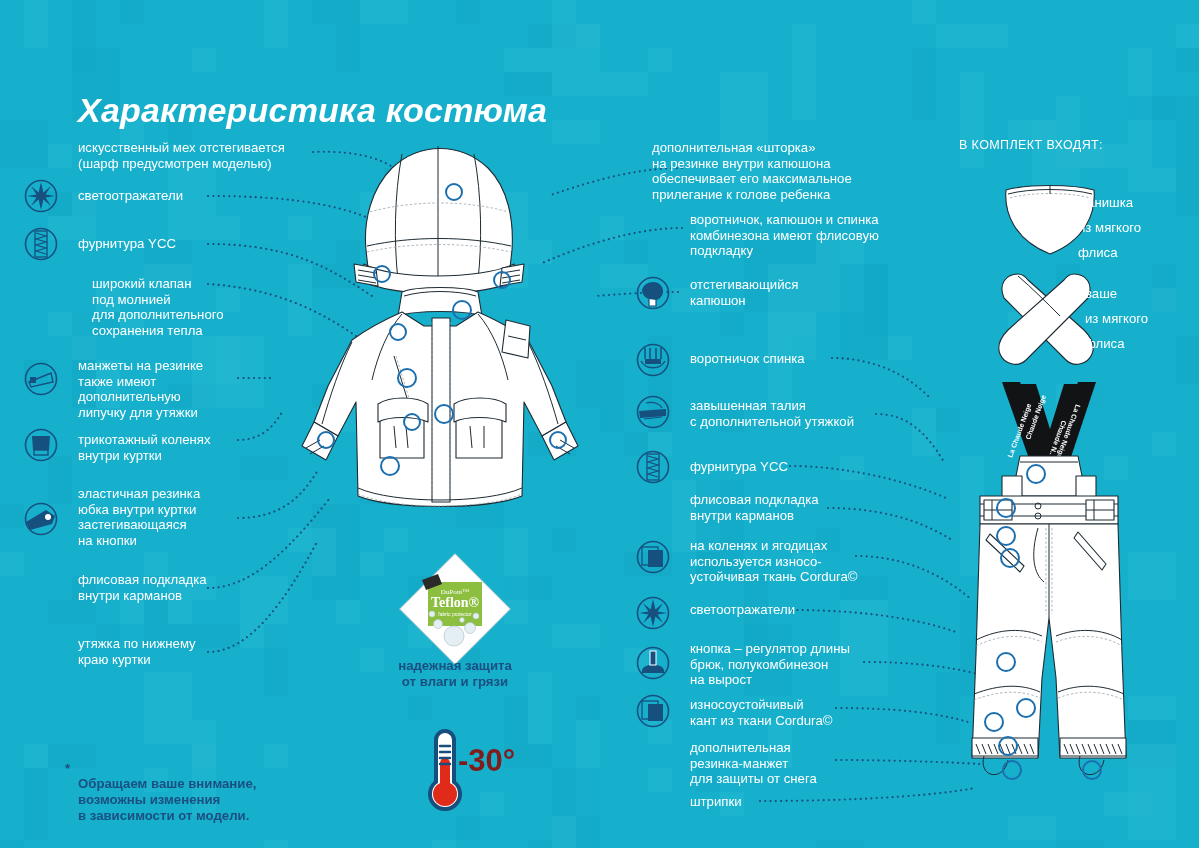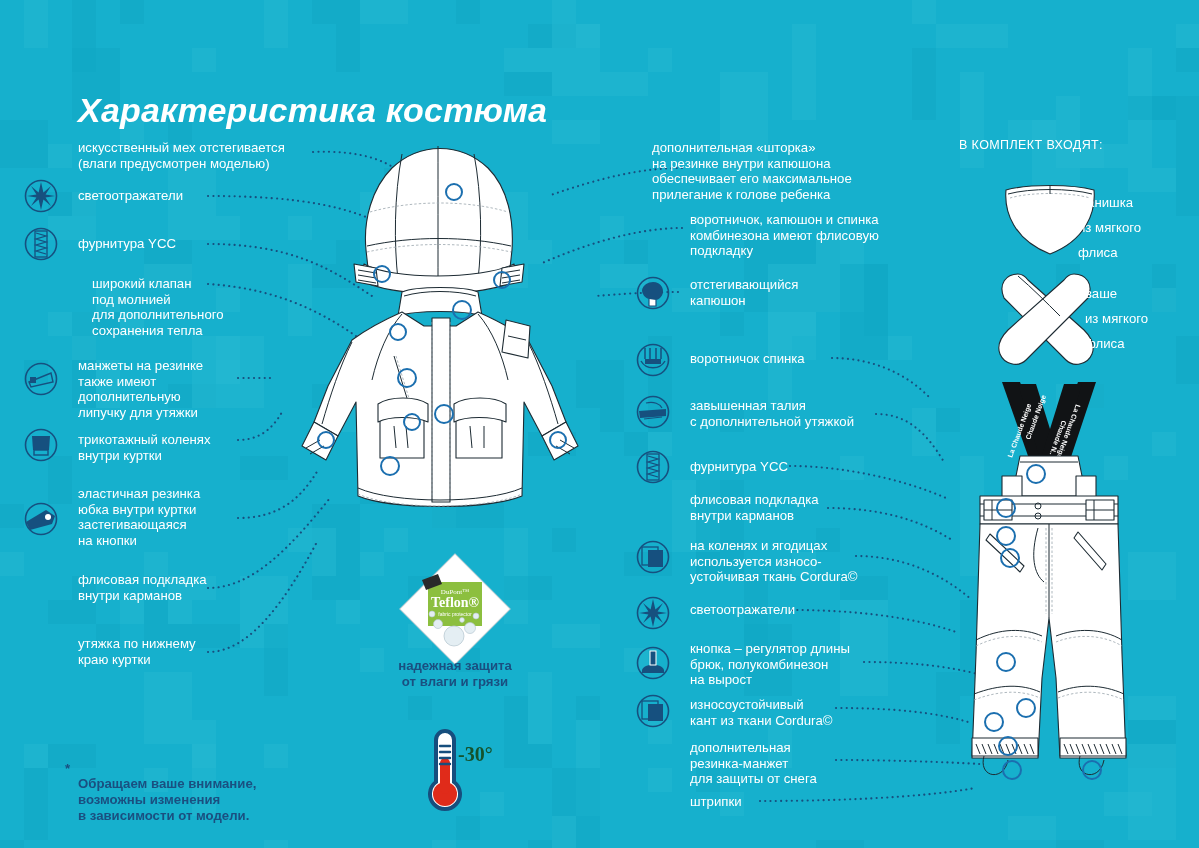--- a/index.html
+++ b/index.html
@@ -33,23 +33,22 @@
     position:absolute;left:78px;top:760px;color:#1a4f80;
     font-size:13.2px;line-height:16px;white-space:pre-line;font-weight:bold;
   }
   .note .star{position:absolute;left:-13px;top:1px;}
 
   .teflon-cap{
     position:absolute;color:#1a4f80;font-size:13.2px;line-height:16px;
     text-align:center;font-weight:bold;white-space:pre-line;
   }
   .temp-label{
-    position:absolute;color:#14532d;font-size:20px;font-weight:bold;
+    position:absolute;color:#7f1d1d;font-size:31px;font-weight:bold;
     white-space:nowrap;
-    font-family:Liberation Serif, serif;
   }
 
   
   .ico{position:absolute;width:34px;height:34px;}
   .ico svg{display:block;width:34px;height:34px;}
 
   
   .layer{position:absolute;left:0;top:0;width:1199px;height:848px;pointer-events:none;}
   .layer.art{pointer-events:none;}
 </style>
@@ -470,21 +469,21 @@
       <circle cx="29" cy="58" r="12" fill="#e02b1a"></circle>
       <rect x="24" y="22" width="10" height="36" rx="5" fill="#e02b1a"></rect>
       <path d="M24,10 L34,10 M24,16 L34,16 M24,22 L34,22 M24,28 L34,28" stroke="#164e7d" stroke-width="2.4" stroke-linecap="round"></path>
     </g>
   </svg>
 
   <div id="title">Характеристика костюма</div>
 
   <div>
     <div class="feat left" style="left:78px;top:140px;">искусственный мех отстегивается
-(влаги предусмотрен моделью)</div>
+(шарф предусмотрен моделью)</div>
 
     <div class="ico" style="left:24px;top:179px;">
       <svg viewBox="0 0 34 34">
           <circle cx="17" cy="17" r="15.5" fill="none" stroke="#16507f" stroke-width="1.6"></circle>
           <path d="M17 3 L19.4 13.6 L27 7 L21.6 15.6 L31 17 L21.6 18.4 L27 27 L19.4 20.4 L17 31 L14.6 20.4 L7 27 L12.4 18.4 L3 17 L12.4 15.6 L7 7 L14.6 13.6 Z" fill="#16507f"></path>
         </svg>
     </div>
     <div class="feat left" style="left:78px;top:188px;">светоотражатели</div>
 
     <div class="ico" style="left:24px;top:227px;">

